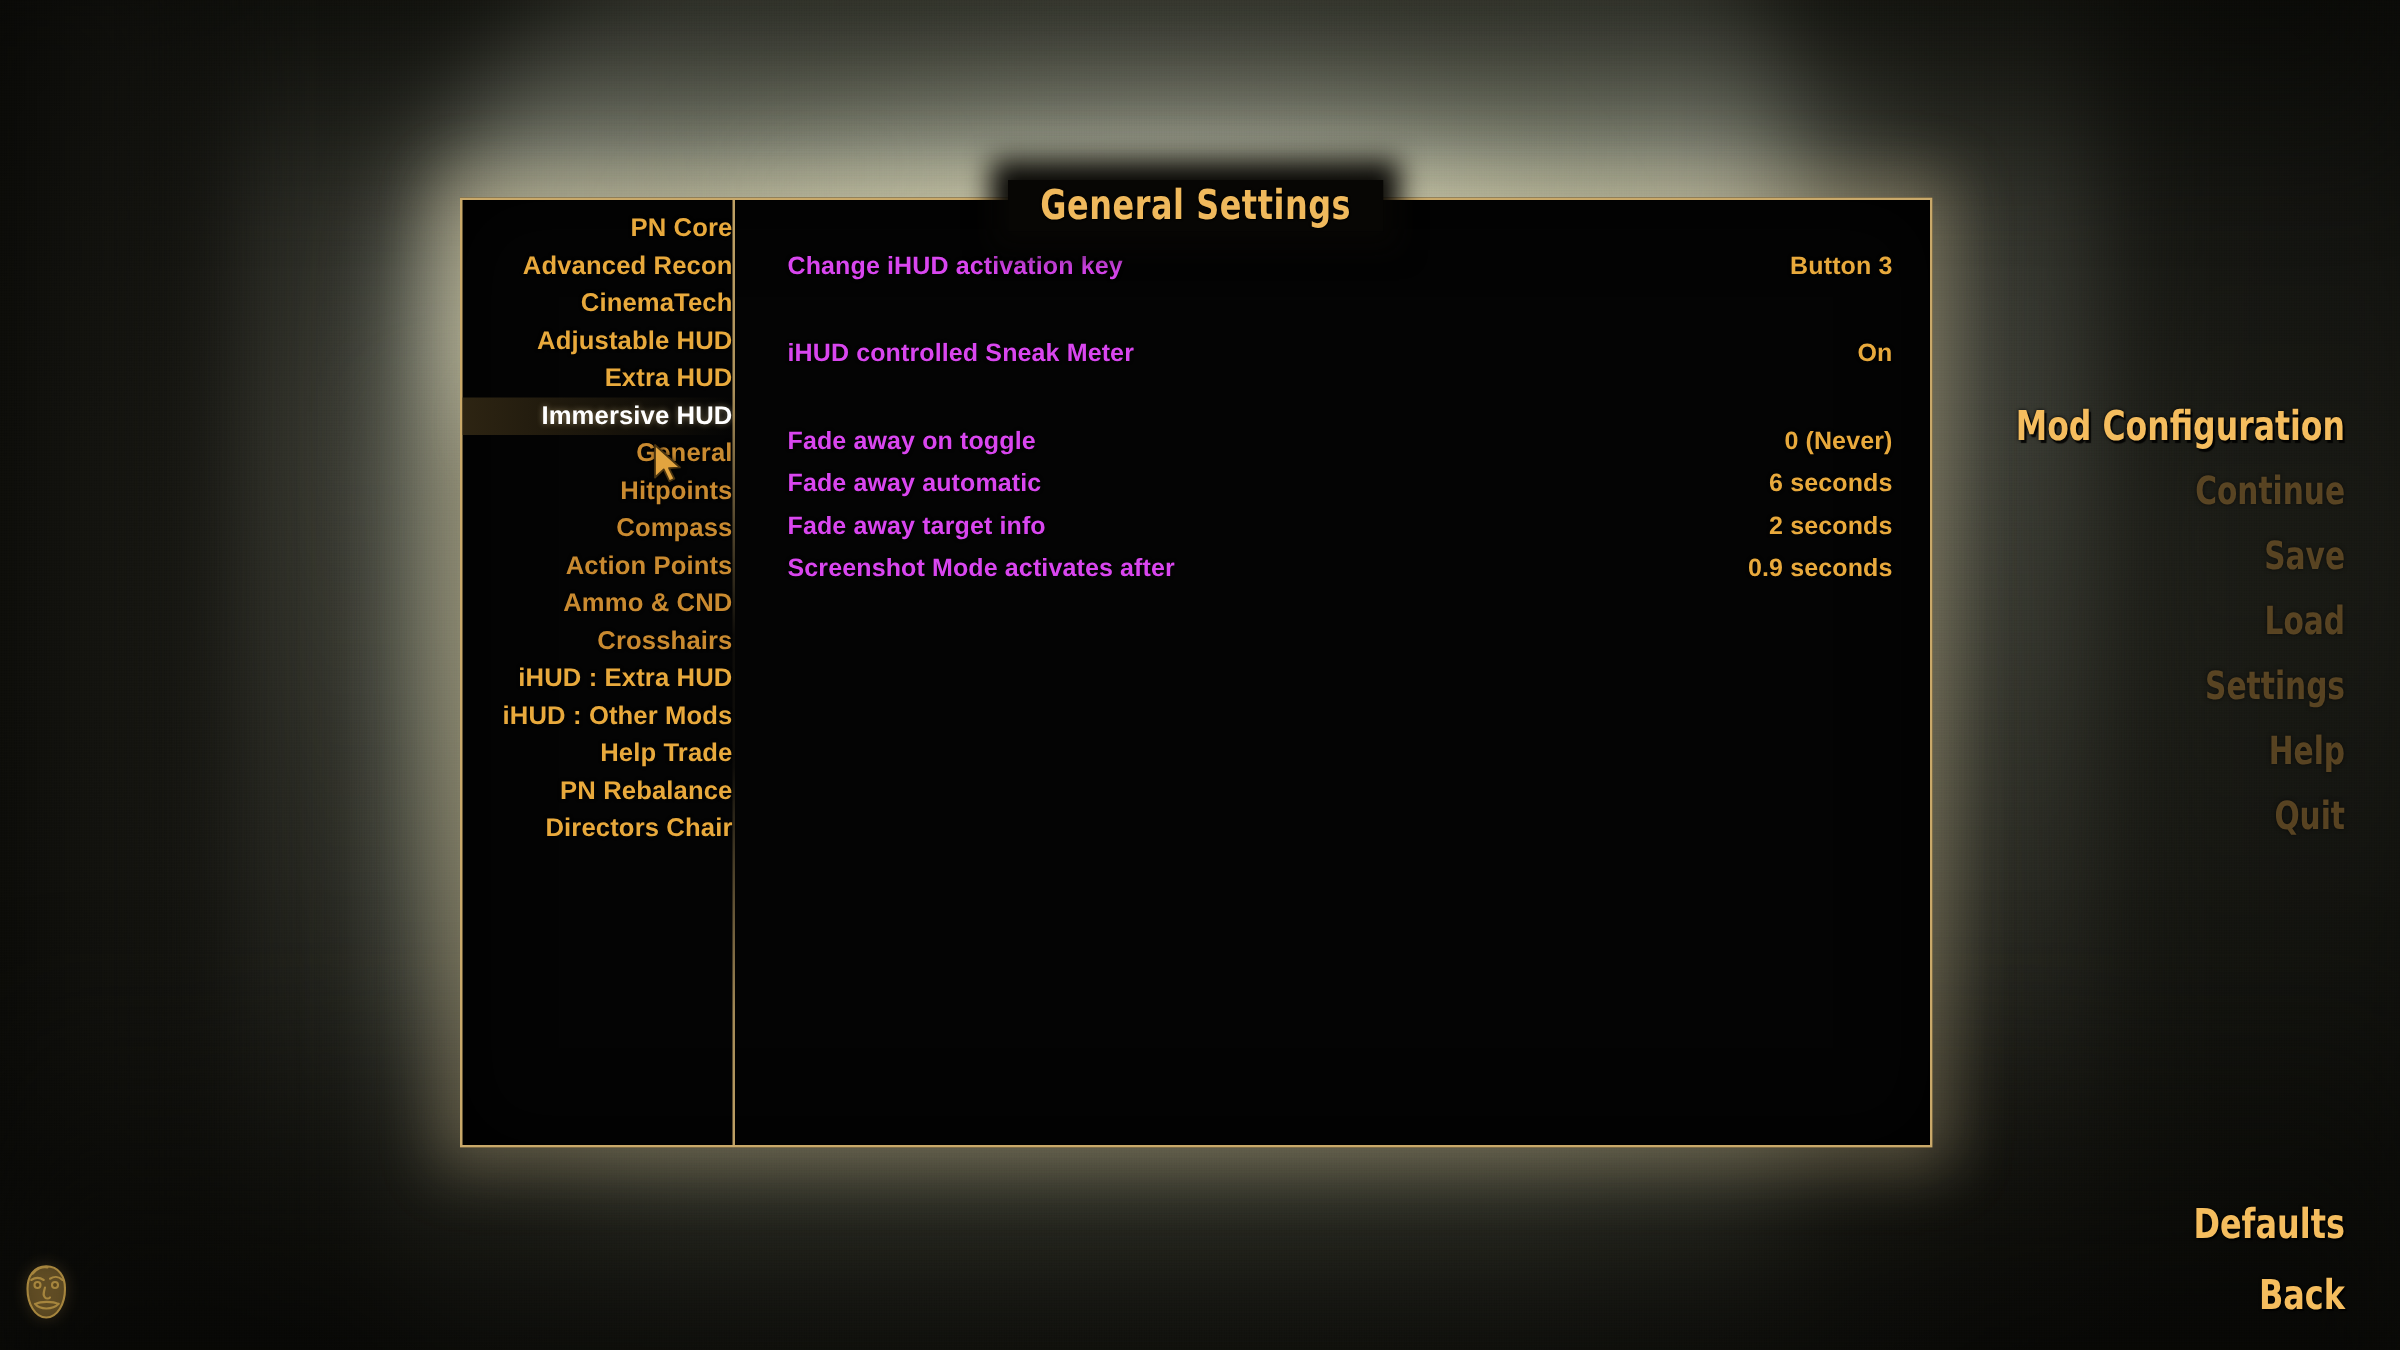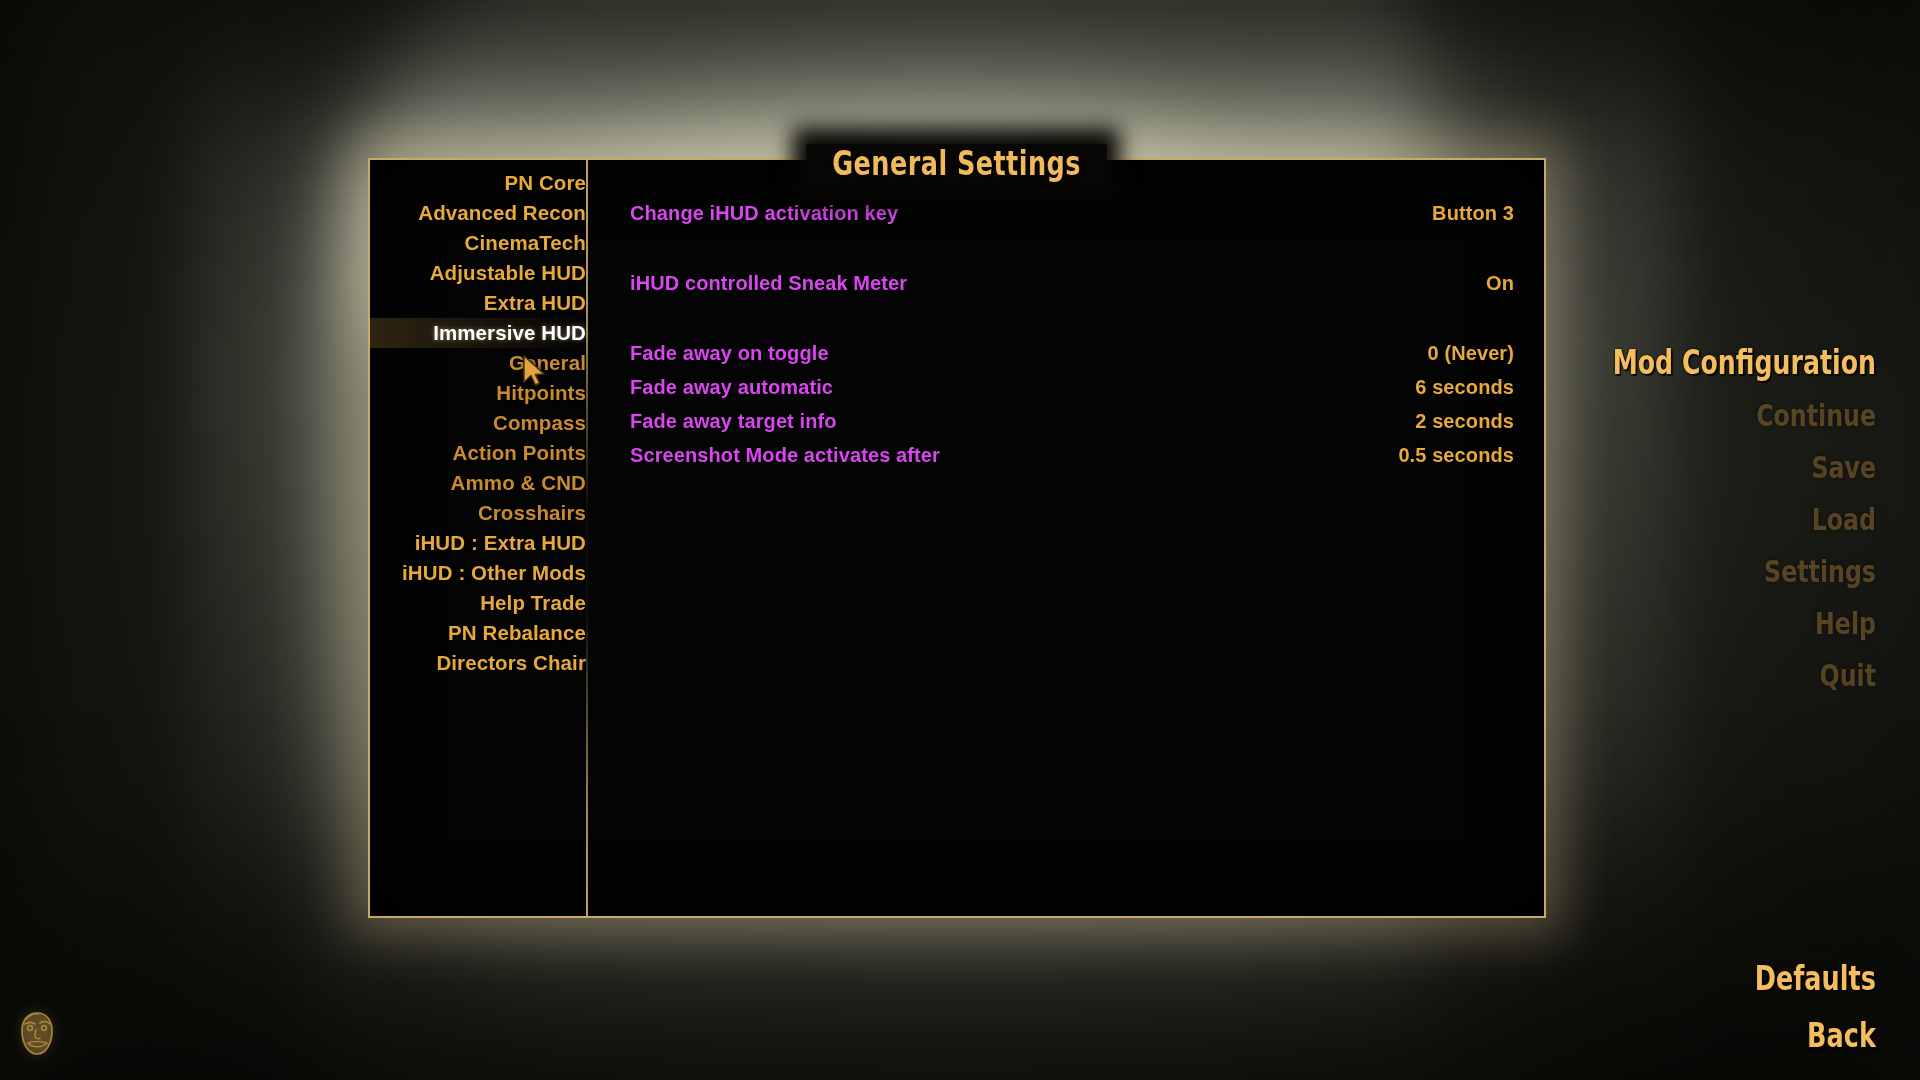--- a/index.html
+++ b/index.html
@@ -211,21 +211,21 @@
     border:2px solid #d6a martin;
     border:2px solid #d6a749;
     background:#070504;
     display:inline-block;
     margin-right:2px;
   }
 
   
   #rightmenu {
     position:absolute;
-    right:44px; top:346px;
+    right:44px; top:324px;
     text-align:right;
     width:420px;
   }
   .menu-entry {
     display:block;
     font-family:"Liberation Sans Narrow","DejaVu Sans Condensed","Liberation Sans", sans-serif;
     font-weight:700;
     line-height:1;
     transform-origin:right center;
     transform:scaleX(.85);
@@ -350,21 +350,21 @@
       <div class="opt-row">
         <div class="opt-label">Fade away automatic</div>
         <div class="opt-value">6 seconds</div>
       </div>
       <div class="opt-row">
         <div class="opt-label">Fade away target info</div>
         <div class="opt-value">2 seconds</div>
       </div>
       <div class="opt-row">
         <div class="opt-label">Screenshot Mode activates after</div>
-        <div class="opt-value">0.5 seconds</div>
+        <div class="opt-value">0.9 seconds</div>
       </div>
     </div>
 
 </div>
 
 <div id="rightmenu">
 
 <div class="menu-entry active">Mod Configuration</div>
     <div class="menu-entry dim">Continue</div>
     <div class="menu-entry dim">Save</div>

